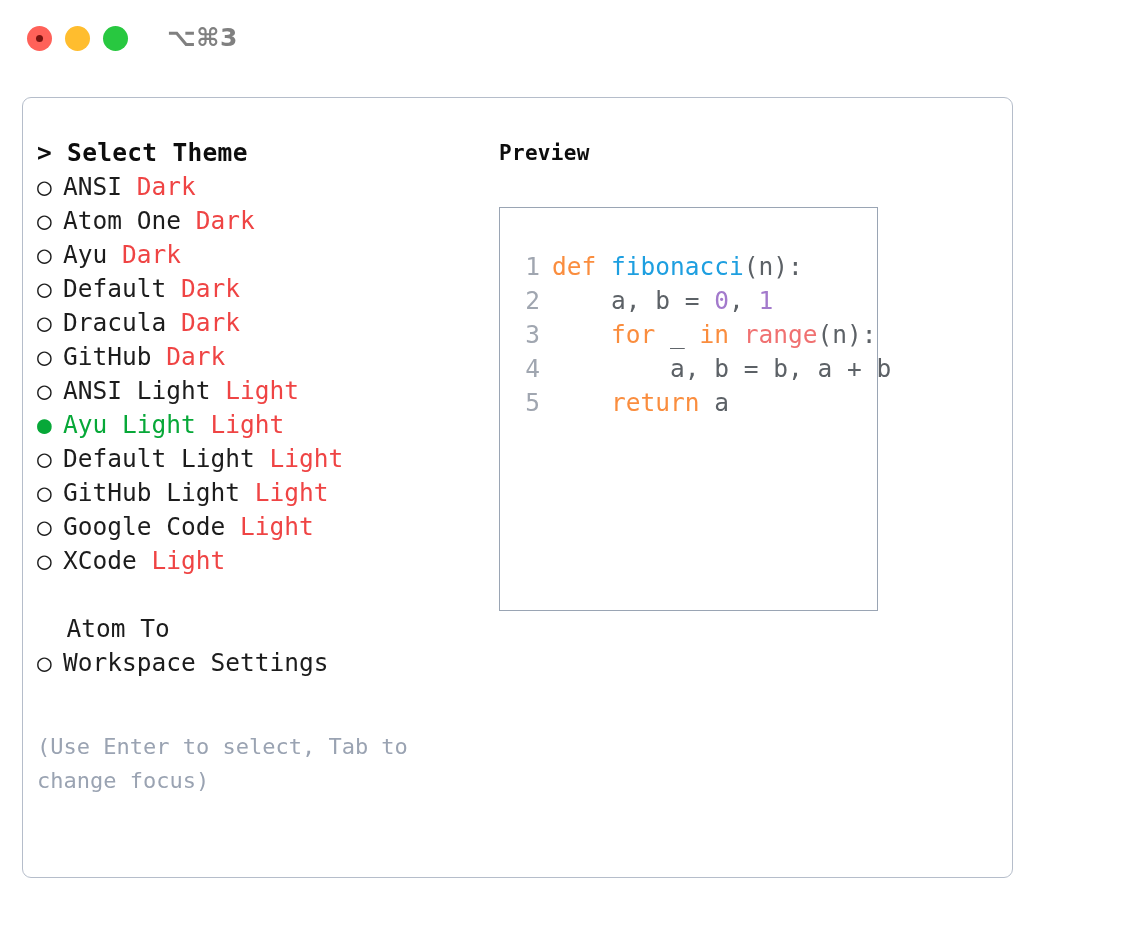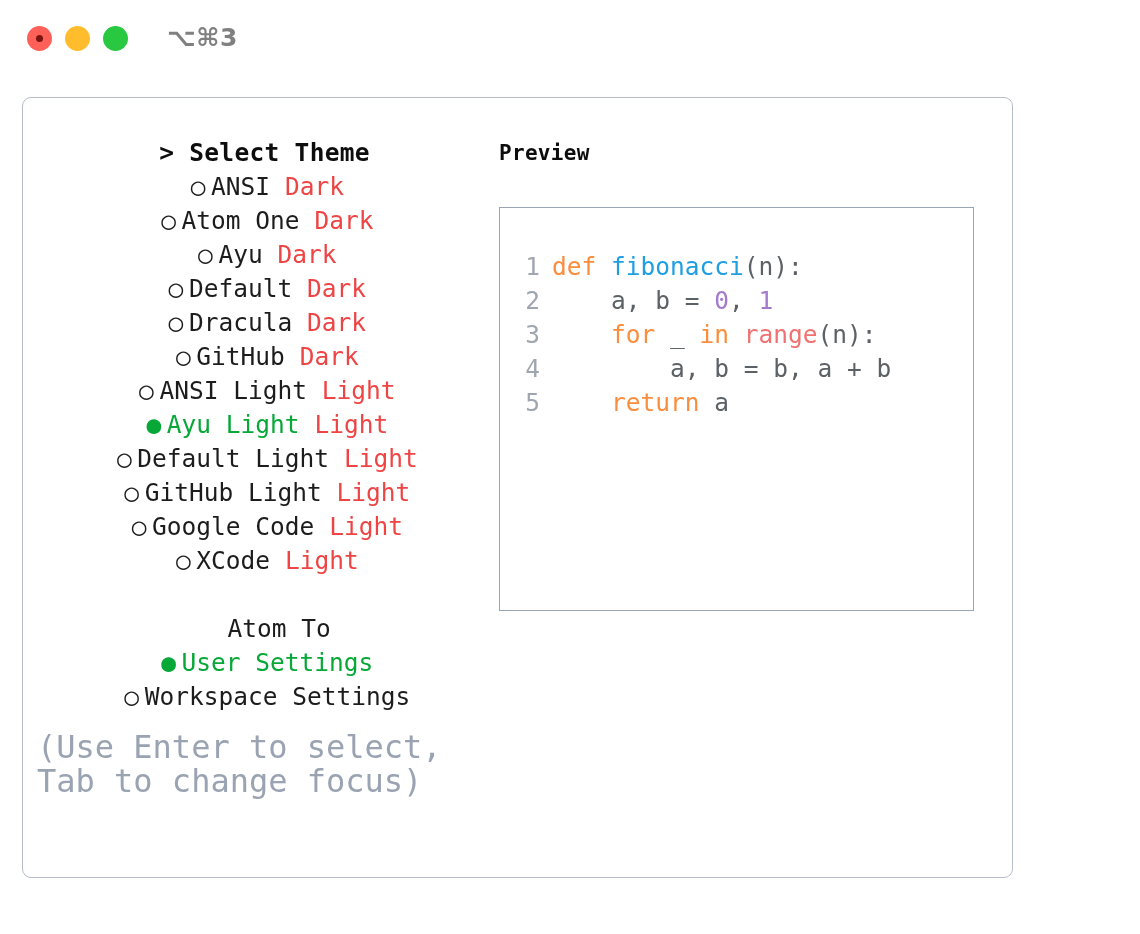--- a/index.html
+++ b/index.html
@@ -83,60 +83,59 @@
     left: 14px;
     top: 38px;
     width: 455px;
   }
   .row {
     height: 34px;
     line-height: 34px;
     font-size: 24.5px;
     white-space: pre;
     color: #1c1c1c;
-    text-align: center;
   }
   .row .marker {
     display: inline-block;
     width: 26px;
     color: #1c1c1c;
   }
   .section-head {
     font-weight: bold;
     color: #0d0d0d;
     letter-spacing: 0.3px;
   }
   .row.selected .marker,
   .row.selected .name { color: #07a838; }
   .variant { color: #ef4444; }
   .spacer { height: 34px; }
   .hint {
-    margin-top: 16px;
-    font-size: 32px;
+    margin-top: 50px;
+    font-size: 22px;
     line-height: 34px;
     color: #9aa3b2;
     width: 410px;
   }
   
   .right-col {
     position: absolute;
     left: 476px;
     top: 38px;
     width: 500px;
   }
   .preview-head {
     font-size: 21px;
     line-height: 34px;
     font-weight: bold;
     color: #0d0d0d;
     letter-spacing: 0.3px;
   }
   .preview-box {
     margin-top: 37px;
-    width: 475px;
+    width: 379px;
     height: 404px;
     border: 1.6px solid #9aa5b4;
     box-sizing: border-box;
     background: #ffffff;
     padding: 42px 0 0 14px;
   }
   .code-line {
     font-size: 24.5px;
     line-height: 34px;
     white-space: pre;
@@ -192,21 +191,20 @@
           <div class="row"><span class="marker">○</span><span class="name">GitHub Light </span><span class="variant">Light</span></div>
           <div class="row"><span class="marker">○</span><span class="name">Google Code </span><span class="variant">Light</span></div>
           <div class="row"><span class="marker">○</span><span class="name">XCode </span><span class="variant">Light</span></div>
         </div>
 
       <div class="spacer"></div>
 
       <div class="row">  Atom To</div>
 
       <div id="apply-items">
-          <div class="row selected"><span class="marker">●</span><span class="name">User Settings</span></div>
           <div class="row"><span class="marker">○</span><span class="name">Workspace Settings</span></div>
         </div>
 
       <div class="hint">(Use Enter to select, Tab to change focus)</div>
     </div>
 
     <div class="right-col">
       <div class="preview-head">Preview</div>
 
       <div class="preview-box">

